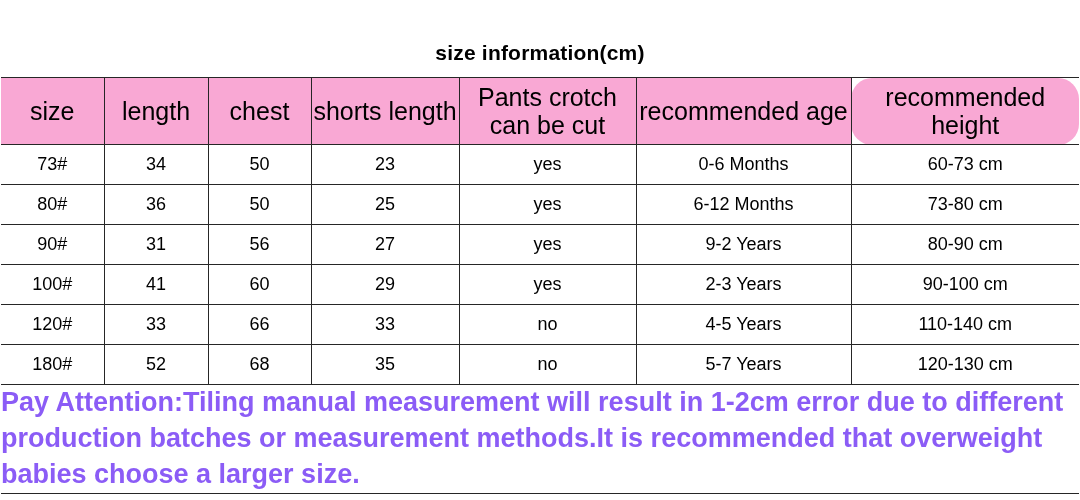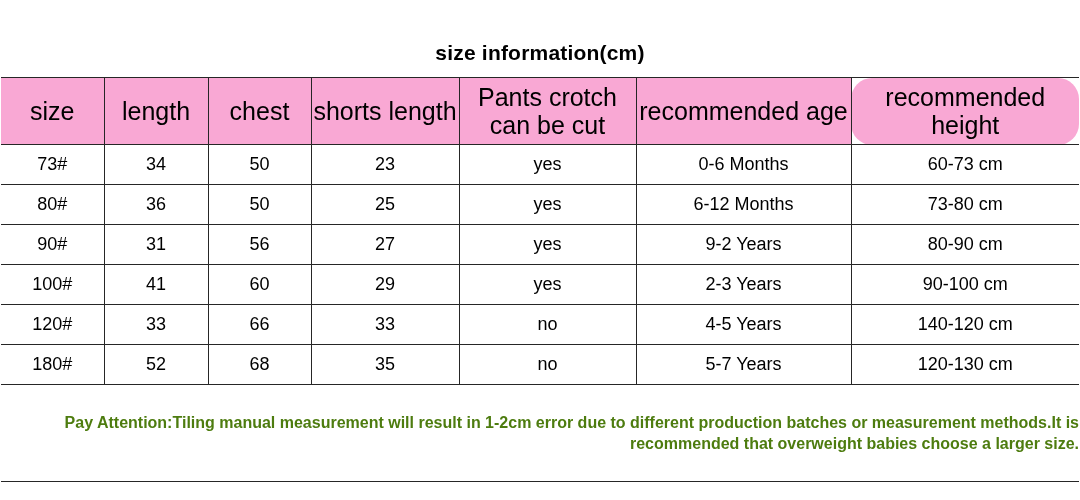--- a/index.html
+++ b/index.html
@@ -76,25 +76,25 @@
   
   .note-cell {
     height: 96px;
     text-align: left;
     vertical-align: top;
     padding: 12px 4px 0 4px;
     border-left: none !important;
     border-right: none !important;
   }
   .note-text {
-    color: #4d7c0f;
+    color: #8b5cf6;
     font-weight: bold;
-    font-size: 16px;
+    font-size: 27px;
     line-height: 1.33;
-    text-align: right;
+    text-align: left;
   }
 
   
   col.c-size   { width: 103px; }
   col.c-length { width: 104px; }
   col.c-chest  { width: 103px; }
   col.c-shorts { width: 148px; }
   col.c-crotch { width: 177px; }
   col.c-age    { width: 215px; }
   col.c-height { width: 228px; }
@@ -172,21 +172,21 @@
       </tr>
 
 
       <tr class="data-row">
         <td>120#</td>
         <td>33</td>
         <td>66</td>
         <td>33</td>
         <td>no</td>
         <td>4-5 Years</td>
-        <td>140-120 cm</td>
+        <td>110-140 cm</td>
       </tr>
 
       <tr class="data-row">
         <td>180#</td>
         <td>52</td>
         <td>68</td>
         <td>35</td>
         <td>no</td>
         <td>5-7 Years</td>
         <td>120-130 cm</td>

